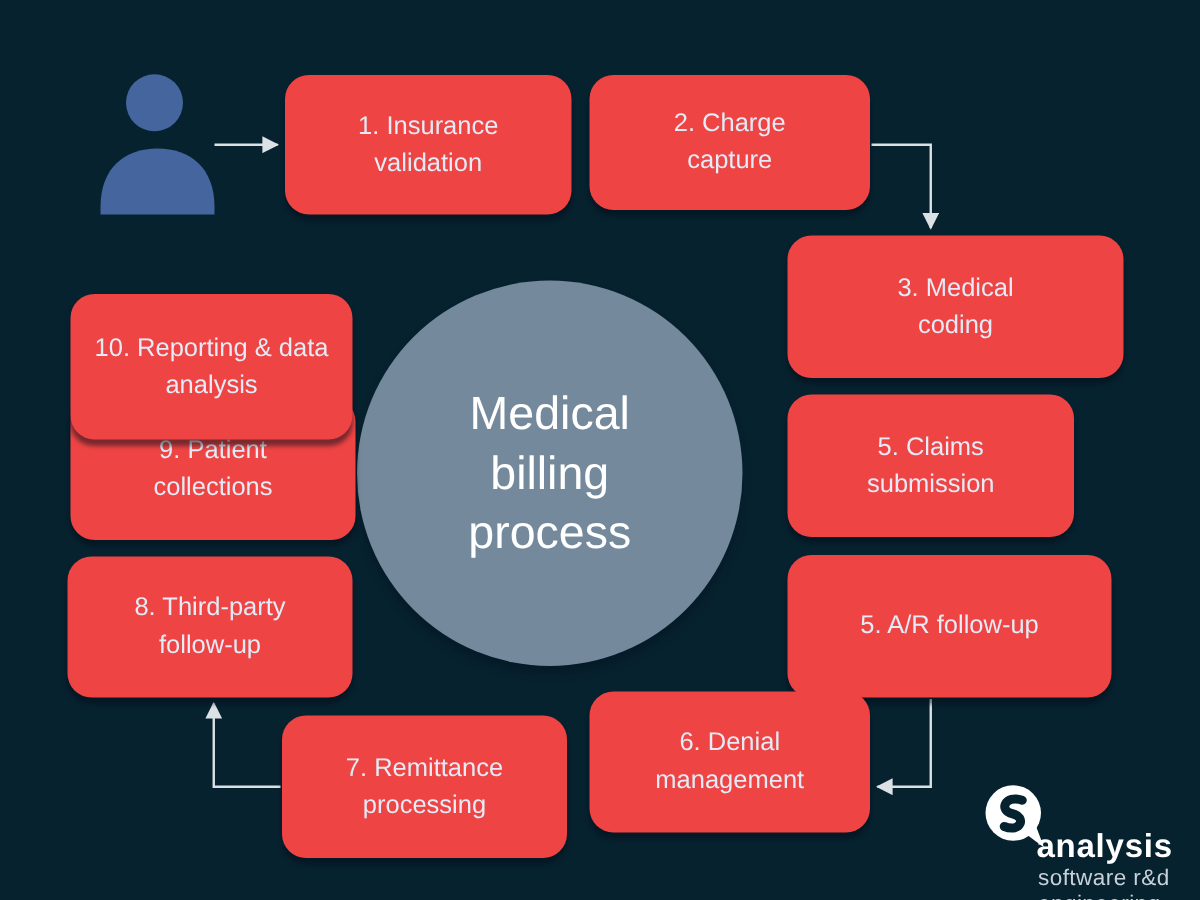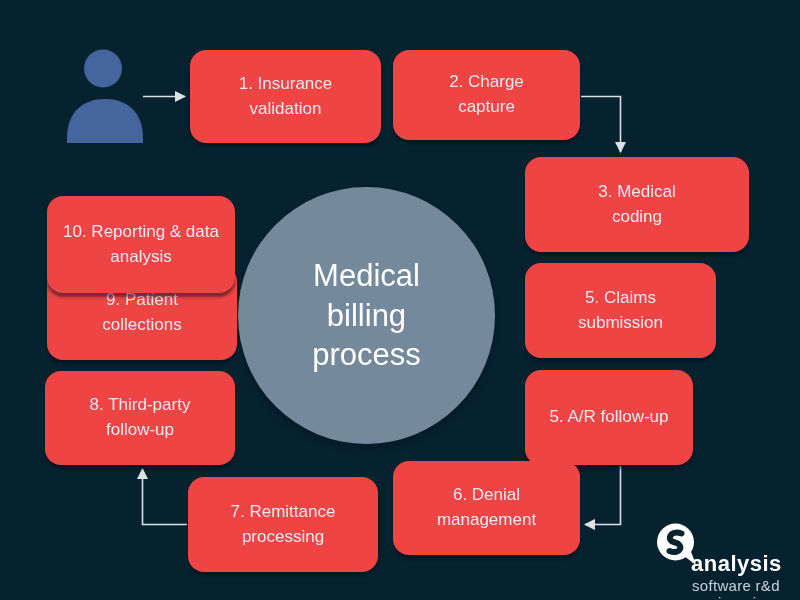--- a/index.html
+++ b/index.html
@@ -87,21 +87,21 @@
   </div>
 
   <div class="step" style="left:190px; top:50px;  width:191px; height:93px;">1. Insurance
 validation</div>
   <div class="step" style="left:393px; top:50px;  width:187px; height:90px;">2. Charge
 capture</div>
   <div class="step" style="left:525px; top:157px; width:224px; height:95px;">3. Medical
 coding</div>
   <div class="step" style="left:525px; top:263px; width:191px; height:95px;">5. Claims
 submission</div>
-  <div class="step" style="left:525px; top:370px; width:168px; height:95px;">5. A/R follow-up</div>
+  <div class="step" style="left:525px; top:370px; width:216px; height:95px;">5. A/R follow-up</div>
   <div class="step" style="left:393px; top:461px; width:187px; height:94px;">6. Denial
 management</div>
   <div class="step" style="left:188px; top:477px; width:190px; height:95px;">7. Remittance
 processing</div>
   <div class="step" style="left:45px;  top:371px; width:190px; height:94px;">8. Third-party
 follow-up</div>
   <div class="step" style="left:47px;  top:265px; width:190px; height:95px;">9. Patient
 collections</div>
   <div class="step" style="left:47px;  top:172px; width:188px; height:97px;margin-top:24px;">10. Reporting &amp; data
 analysis</div>

